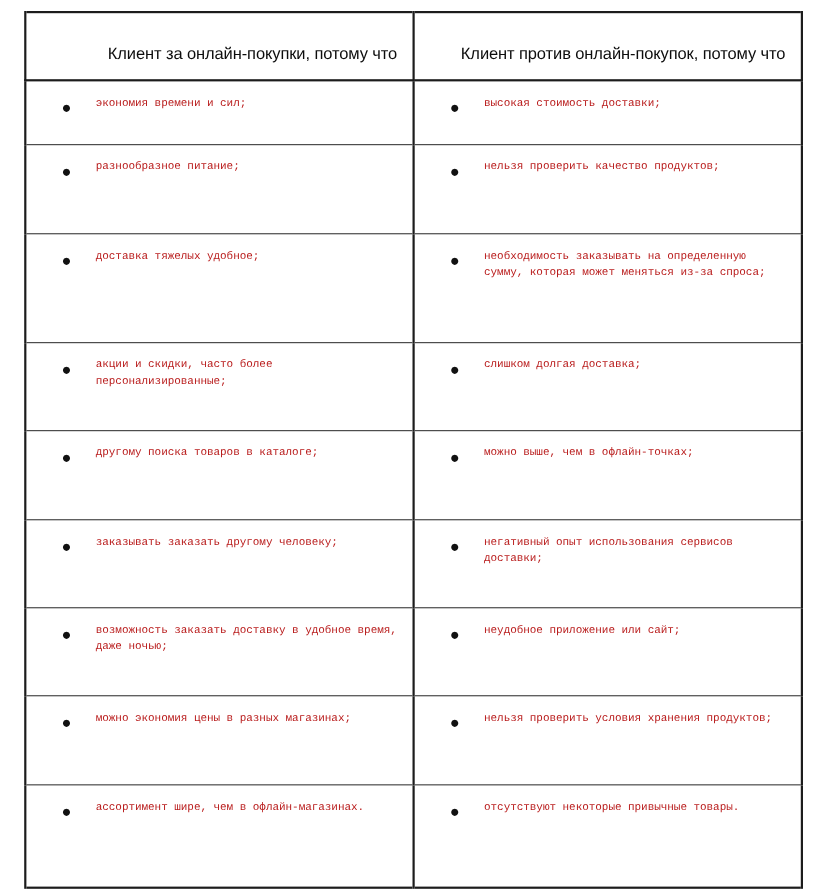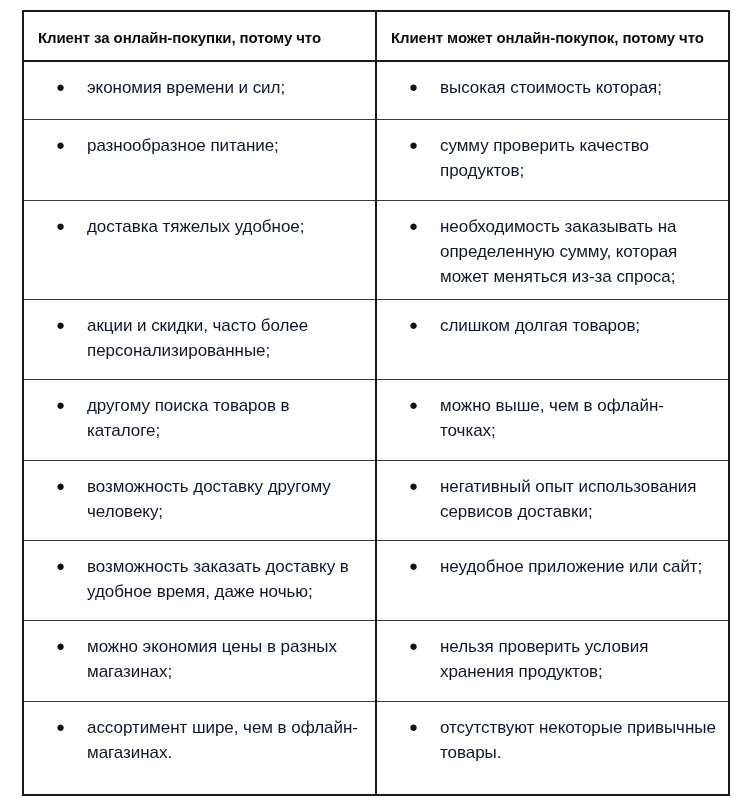--- a/index.html
+++ b/index.html
@@ -43,26 +43,26 @@
     border-right: 2px solid #1c1c1c;
     border-bottom: 1px solid #3a3a3a;
     padding: 0;
   }
 
   .comparison-table thead th {
     border-bottom: 2px solid #1c1c1c;
   }
 
   .header-cell {
-    padding: 16px 14px 12px 14px;
+    padding: 28px 14px 12px 14px;
     font-size: 15px;
-    font-weight: bold;
+    font-weight: normal;
     line-height: 1.33;
     letter-spacing: -0.1px;
-    text-align: left;
+    text-align: right;
     color: #0d0d0d;
   }
 
   .item-cell {
     padding: 0;
   }
 
   .bullet-row {
     display: flex;
     align-items: flex-start;
@@ -75,24 +75,25 @@
     text-align: right;
     padding-right: 22px;
     box-sizing: border-box;
     font-size: 15px;
     line-height: 1.42;
     color: #111111;
   }
 
   .bullet-text {
     flex: 1 1 auto;
-    font-size: 17px;
+    font-size: 10px;
     line-height: 1.47;
     letter-spacing: -0.05px;
-    color: #0f172a;
+    color: #b91c1c;
+    font-family: Liberation Mono, monospace;
   }
 
   
   tr[data-row="0"] td { height: 57px; }
   tr[data-row="1"] td { height: 80px; }
   tr[data-row="2"] td { height: 98px; }
   tr[data-row="3"] td { height: 79px; }
   tr[data-row="4"] td { height: 80px; }
   tr[data-row="5"] td { height: 79px; }
   tr[data-row="6"] td { height: 79px; }
@@ -110,53 +111,53 @@
       <col class="col-pro">
       <col class="col-con">
     </colgroup>
 
     <thead>
       <tr>
         <th>
           <div class="header-cell">Клиент за онлайн-покупки, потому что</div>
         </th>
         <th>
-          <div class="header-cell">Клиент может онлайн-покупок, потому что</div>
+          <div class="header-cell">Клиент против онлайн-покупок, потому что</div>
         </th>
       </tr>
     </thead>
 
     <tbody>
 
       <tr data-row="0">
         <td class="item-cell">
           <div class="bullet-row">
             <span class="bullet-marker">●</span>
             <span class="bullet-text">экономия времени и сил;</span>
           </div>
         </td>
         <td class="item-cell">
           <div class="bullet-row">
             <span class="bullet-marker">●</span>
-            <span class="bullet-text">высокая стоимость которая;</span>
+            <span class="bullet-text">высокая стоимость доставки;</span>
           </div>
         </td>
       </tr>
 
       <tr data-row="1">
         <td class="item-cell">
           <div class="bullet-row">
             <span class="bullet-marker">●</span>
             <span class="bullet-text">разнообразное питание;</span>
           </div>
         </td>
         <td class="item-cell">
           <div class="bullet-row">
             <span class="bullet-marker">●</span>
-            <span class="bullet-text">сумму проверить качество продуктов;</span>
+            <span class="bullet-text">нельзя проверить качество продуктов;</span>
           </div>
         </td>
       </tr>
 
       <tr data-row="2">
         <td class="item-cell">
           <div class="bullet-row">
             <span class="bullet-marker">●</span>
             <span class="bullet-text">доставка тяжелых удобное;</span>
           </div>
@@ -172,21 +173,21 @@
       <tr data-row="3">
         <td class="item-cell">
           <div class="bullet-row">
             <span class="bullet-marker">●</span>
             <span class="bullet-text">акции и скидки, часто более персонализированные;</span>
           </div>
         </td>
         <td class="item-cell">
           <div class="bullet-row">
             <span class="bullet-marker">●</span>
-            <span class="bullet-text">слишком долгая товаров;</span>
+            <span class="bullet-text">слишком долгая доставка;</span>
           </div>
         </td>
       </tr>
 
       <tr data-row="4">
         <td class="item-cell">
           <div class="bullet-row">
             <span class="bullet-marker">●</span>
             <span class="bullet-text">другому поиска товаров в каталоге;</span>
           </div>
@@ -196,21 +197,21 @@
             <span class="bullet-marker">●</span>
             <span class="bullet-text">можно выше, чем в офлайн-точках;</span>
           </div>
         </td>
       </tr>
 
       <tr data-row="5">
         <td class="item-cell">
           <div class="bullet-row">
             <span class="bullet-marker">●</span>
-            <span class="bullet-text">возможность доставку другому человеку;</span>
+            <span class="bullet-text">заказывать заказать другому человеку;</span>
           </div>
         </td>
         <td class="item-cell">
           <div class="bullet-row">
             <span class="bullet-marker">●</span>
             <span class="bullet-text">негативный опыт использования сервисов доставки;</span>
           </div>
         </td>
       </tr>
 

